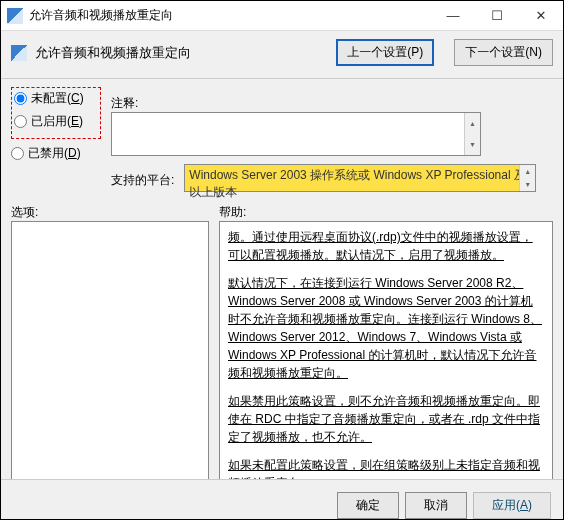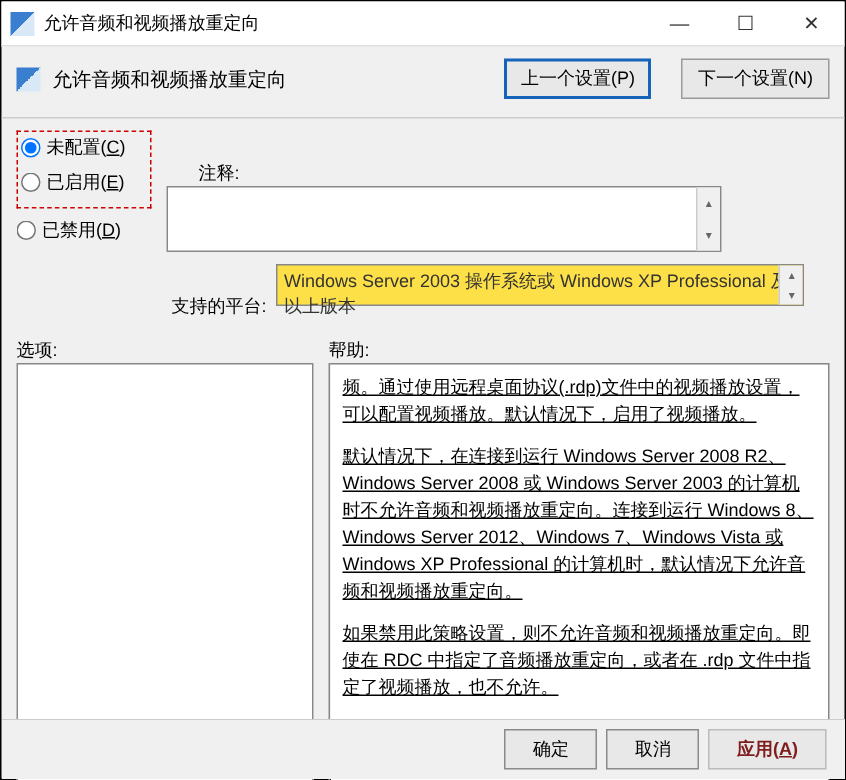--- a/index.html
+++ b/index.html
@@ -17,35 +17,35 @@
   .navbtns { display: flex; gap: 20px; }
   .navbtn { font-size: 12px; padding: 4px 10px; background: #e8e8e8; border: 1px solid #9a9a9a; }
   .navbtn.prev { border: 2px solid #1664b9; padding: 3px 9px; }
   .body { padding: 8px 10px; font-size: 12px; color: #000; }
   .radios { width: 90px; float: left; }
   .radio-row { display: flex; align-items: center; gap: 4px; font-size: 12px; margin-bottom: 6px; }
   .radio-row input { margin: 0; }
   .radio-row u { text-decoration: underline; }
   .highlight { border: 1px dashed #c00; padding: 2px; }
   .right-top { margin-left: 100px; }
-  .lbl { font-size: 12px; display: inline-block; vertical-align: top; width: 70px; text-align: center; margin-top: 20px; }
+  .lbl { font-size: 12px; display: inline-block; vertical-align: top; width: 70px; text-align: left; margin-top: 8px; }
   .comment-box { display: inline-block; width: 370px; height: 44px; background: #fff; border: 1px solid #888; position: relative; vertical-align: top; }
   .platform-box { display: inline-block; width: 352px; height: 28px; background: #fde047; border: 1px solid #888; position: relative; vertical-align: top; font-size: 12px; padding: 2px 4px; color: #333; }
   .updn { position: absolute; right: 0; top: 0; bottom: 0; width: 16px; background: #f0f0f0; border-left: 1px solid #ccc; display: flex; flex-direction: column; }
   .updn span { flex: 1; display: flex; align-items: center; justify-content: center; font-size: 8px; color: #666; }
   .lower { display: flex; gap: 10px; margin-top: 12px; clear: both; }
   .options-col { width: 198px; }
   .help-col { flex: 1; }
   .col-lbl { font-size: 12px; margin-bottom: 0; }
   .options-box { border: 1px solid #888; background: #fff; height: 280px; }
   .help-box { border: 1px solid #888; background: #fff; height: 280px; padding: 6px 8px; font-size: 12px; line-height: 1.5; overflow-y: auto; position: relative; }
   .help-box p { margin: 0 0 10px 0; text-decoration: underline; }
-  .footer { position: absolute; bottom: 0; left: 0; right: 0; height: 40px; border-top: 1px solid #ccc; display: flex; align-items: center; justify-content: flex-end; gap: 6px; padding: 0 12px; background: #f0f0f0; }
+  .footer { position: absolute; bottom: 0; left: 0; right: 0; height: 40px; border-top: 1px solid #ccc; display: flex; align-items: flex-end; justify-content: flex-end; gap: 6px; padding: 0 12px; background: #f0f0f0; }
   .fbtn { font-size: 12px; padding: 4px 18px; background: #e8e8e8; border: 1px solid #8a8a8a; }
-  .fbtn.disabled { color: #7f1d1d; border-color: #bbb; font-weight: bold; }
+  .fbtn.disabled { color: #0c4a6e; border-color: #bbb; }
   .sep { clear: both; }
 </style>
 </head>
 <body>
 
 <div class="outer">
 
   <div class="titlebar">
     <div class="icon"></div>
     <div class="title">允许音频和视频播放重定向</div>

